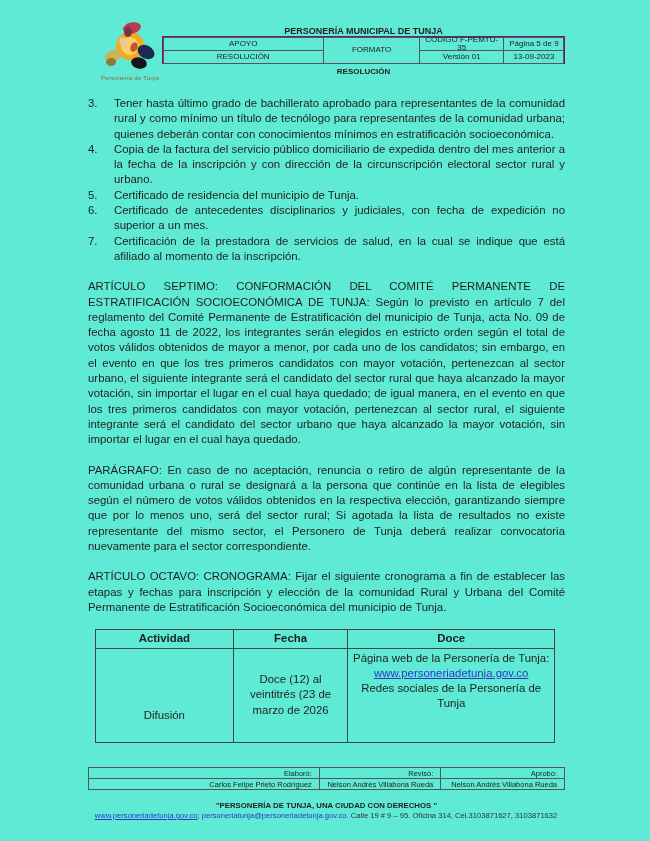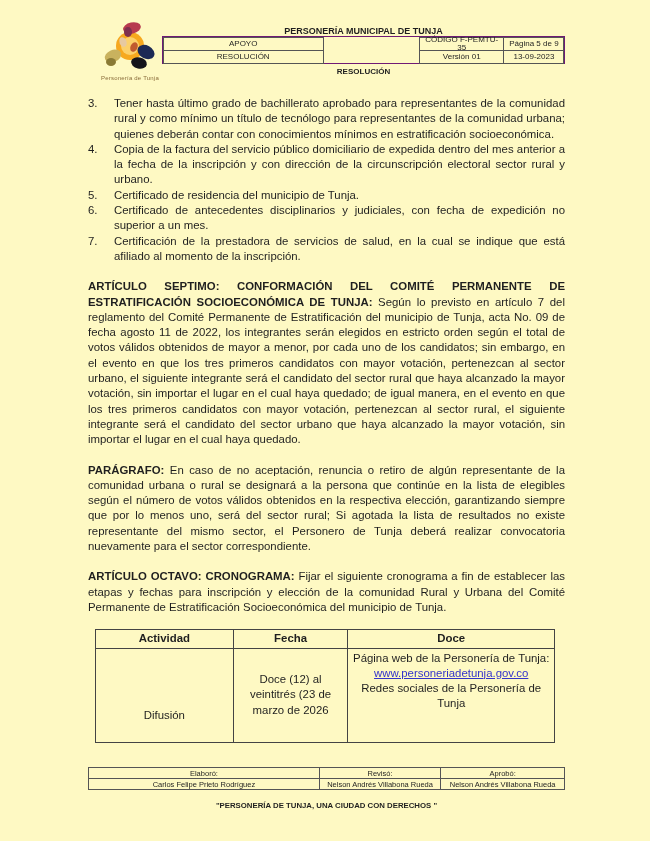--- a/index.html
+++ b/index.html
@@ -4,21 +4,21 @@
 <style>
   * { margin:0; padding:0; box-sizing:border-box; }
   html,body { background:#ffffff; }
   body {
     width:650px; height:841px;
     font-family:"Liberation Sans", sans-serif;
     color:#1f1f1f;
     position:relative;
     overflow:hidden;
   }
-  .page { position:absolute; left:0; top:0; width:650px; height:841px; background:#fef9c3; }
+  .page { position:absolute; left:0; top:0; width:650px; height:841px; background:#5eead4; }
 
   
   .header { position:absolute; left:88px; top:20px; width:477px; height:64px; }
   .logo-box { position:absolute; left:6px; top:0; width:72px; height:62px; text-align:center; }
   .logo-caption { font-size:6px; color:#8a6d3b; letter-spacing:.2px; margin-top:-1px; }
   .head-right { position:absolute; left:74px; top:0; width:403px; }
   .org-title { text-align:center; font-weight:bold; font-size:9px; padding-top:6px; }
   .org-sub   { text-align:center; font-size:8px; margin-top:3px; margin-bottom:1px; }
   .head-grid {
     display:grid;
@@ -34,38 +34,38 @@
   }
   .cell-formato { grid-column:2; grid-row:1 / span 2; }
   .doc-type { text-align:center; font-weight:bold; font-size:8px; margin-top:3px; }
 
   
   .content { position:absolute; left:88px; top:96px; width:477px; font-size:11.4px; line-height:15.3px; text-align:justify; }
   .olist .li { display:flex; }
   .olist .num { width:26px; flex:0 0 26px; }
   .olist .li-text { flex:1; text-align:justify; }
   .para { margin-top:15px; text-align:justify; }
-  .para b { font-weight:bold; }
+  .para b { font-weight:normal; }
 
   
   .sched-wrap { margin-top:14px; margin-left:7px; width:460px; }
   .sched { width:460px; border-collapse:collapse; font-size:11.4px; line-height:15.3px; }
   .sched th, .sched td { border:1px solid #444; text-align:center; padding:1px 4px; }
   .sched th { font-weight:bold; height:18px; }
   .sched td { height:94px; }
   .sched .cell-activity { vertical-align:bottom; padding-bottom:18px; }
   .sched .cell-date { vertical-align:middle; }
   .sched .cell-place { vertical-align:top; padding-top:2px;margin-top:12px; }
   .sched col.c1 { width:30%; } .sched col.c2 { width:25%; } .sched col.c3 { width:45%; }
   a.doc-link { color:#3333cc; text-decoration:underline; }
   a.plain-link { color:#3333cc; text-decoration:none; }
 
   
   .signoff { position:absolute; left:88px; top:767px; width:477px; border-collapse:collapse; font-size:7.5px; }
-  .signoff td { border:1px solid #555; text-align:center; height:11px; padding:0 7px; line-height:1.2; }
+  .signoff td { border:1px solid #555; text-align:right; height:11px; padding:0 7px; line-height:1.2; }
   .signoff col.s1 { width:48.5%; } .signoff col.s2 { width:25.5%; } .signoff col.s3 { width:26%; }
   .slogan { position:absolute; left:88px; top:801px; width:477px; text-align:center; font-weight:bold; font-size:7.8px; }
   .contact { position:absolute; left:30px; top:811px; width:592px; text-align:center; font-size:7.6px; color:#333; }
 </style>
 </head>
 <body>
 
 <div class="page">
 
   <div class="header">
@@ -82,20 +82,21 @@
         <ellipse cx="22" cy="22" rx="3.5" ry="5" fill="#e7c9a0" transform="rotate(-20 22 22)"></ellipse>
         <ellipse cx="33" cy="27" rx="3.5" ry="5" fill="#c05a2e" transform="rotate(25 33 27)"></ellipse>
       </svg>
       <div class="logo-caption">Personería de Tunja</div>
     </div>
 
     <div class="head-right">
       <div class="org-title">PERSONERÍA MUNICIPAL DE TUNJA</div>
       <div class="head-grid">
         <div class="cell" style="grid-column:1;grid-row:1">APOYO</div>
+        <div class="cell cell-formato">FORMATO</div>
         <div class="cell" style="grid-column:3;grid-row:1">CÓDIGO F-PEMTU- 35</div>
         <div class="cell" style="grid-column:4;grid-row:1">Página 5 de 9</div>
         <div class="cell" style="grid-column:1;grid-row:2">RESOLUCIÓN</div>
         <div class="cell" style="grid-column:3;grid-row:2">Versión 01</div>
         <div class="cell" style="grid-column:4;grid-row:2">13-09-2023</div>
       </div>
       <div class="doc-type">RESOLUCIÓN</div>
     </div>
   </div>
 
@@ -171,14 +172,17 @@
     </tr>
     <tr>
       <td>Carlos Felipe Prieto Rodríguez</td>
       <td>Nelson Andrés Villabona Rueda</td>
       <td>Nelson Andrés Villabona Rueda</td>
     </tr>
   </tbody>
     </table>
 
   <div class="slogan">"PERSONERÍA DE TUNJA, UNA CIUDAD CON DERECHOS "</div>
+  <div class="contact">
+    <a href="#" class="doc-link">www.personeriadetunja.gov.co</a><span>; </span><a href="#" class="plain-link">personeriatunja@personeriadetunja.gov.co</a><span>. Calle 19 # 9 – 95. Oficina 314, Cel.3103871627, 3103871632</span>
+  </div>
 
 </div>
 
 </body></html>

